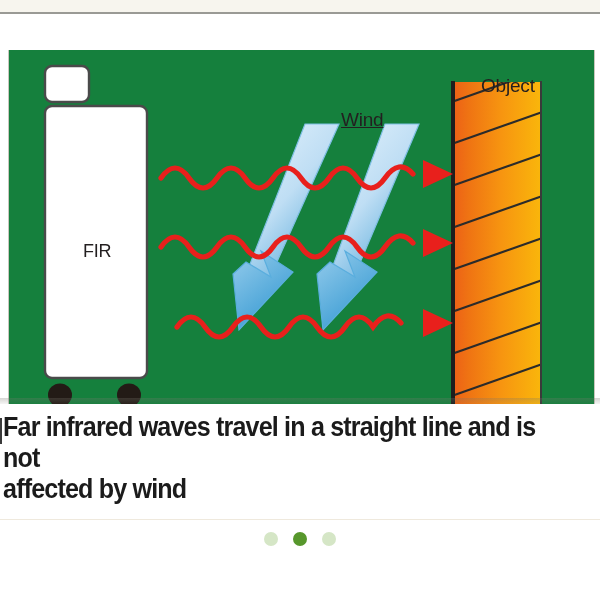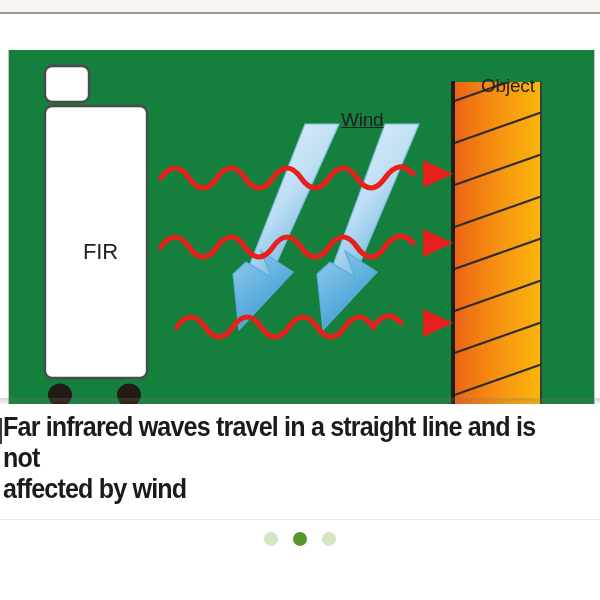--- a/index.html
+++ b/index.html
@@ -62,21 +62,21 @@
     position: absolute;
     color: #231f20;
     font-family: "Liberation Sans", sans-serif;
     font-size: 19px;
     line-height: 19px;
     letter-spacing: -0.2px;
     white-space: nowrap;
   }
   #label-object { left: 472px; top: 26px; }
   #label-wind   { left: 332px; top: 60px; text-decoration: underline; }
-  #label-fir    { left: 74px;  top: 192px; font-size: 22px; }
+  #label-fir    { left: 74px;  top: 192px; font-size: 18px; }
 
   
   .caption-block {
     position: absolute;
     left: 0; top: 404px;
     width: 600px;
     height: 112px;
     background: #ffffff;
   }
   .caption-text {

